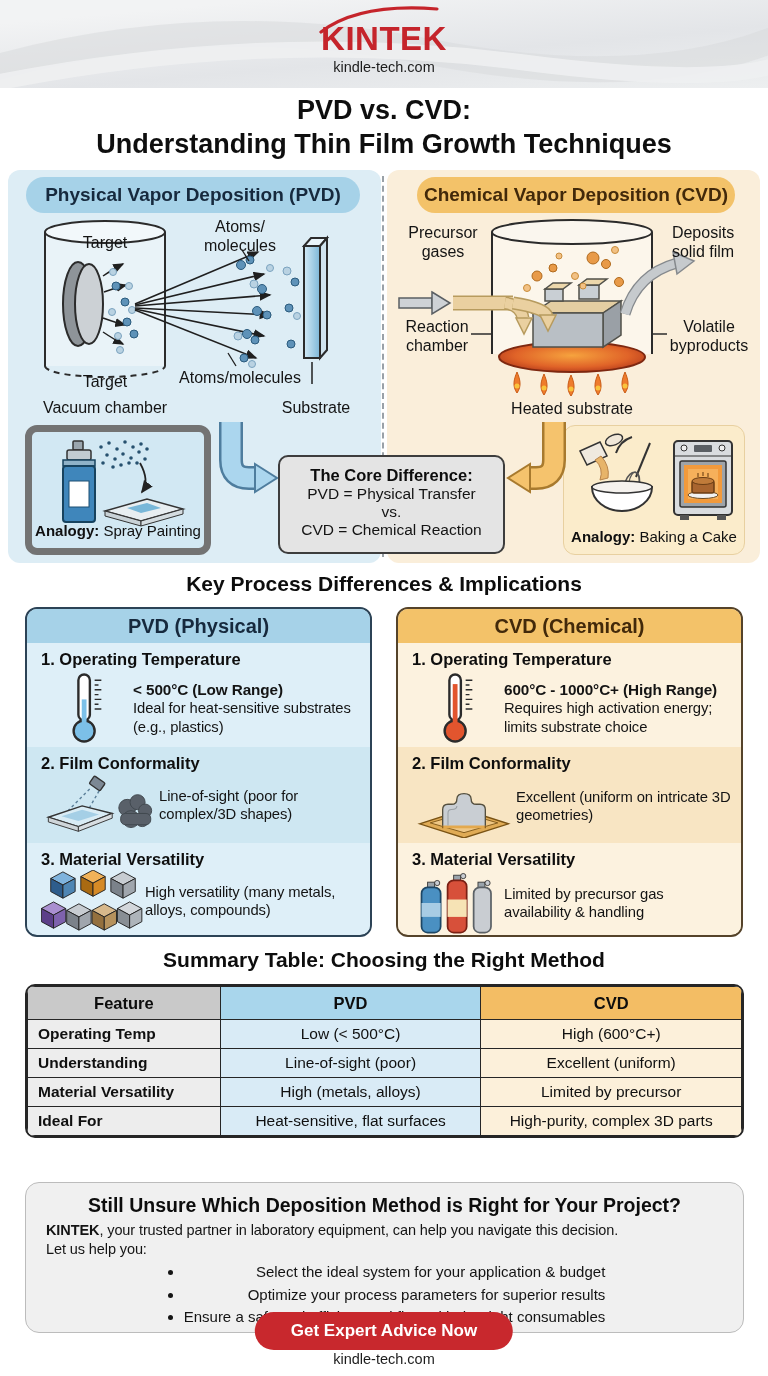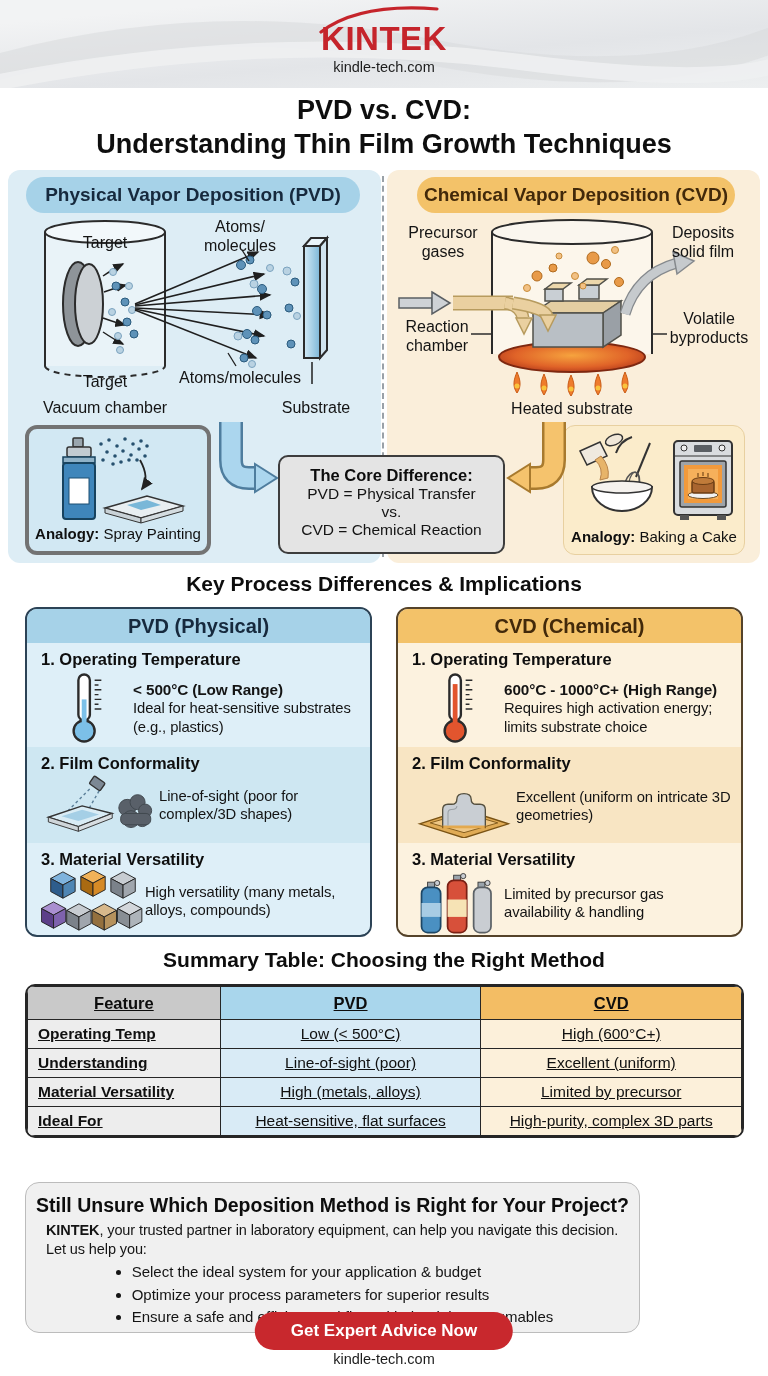--- a/index.html
+++ b/index.html
@@ -34,21 +34,21 @@
           font-size: 19px; font-weight: 700; }
   .pill-pvd { left: 18px; width: 334px; background: #a6d2e8; color: #16293d; }
   .pill-cvd { left: 30px; width: 318px; background: #f3c269; color: #42290a; }
 
   .diagram { position: absolute; left: 0; top: 46px; width: 373px; height: 205px; }
   .diagram svg { position: absolute; left: 0; top: 0; }
   .lbl { position: absolute; transform: translateX(-50%); font-size: 16px;
          line-height: 1.16; color: #141414; text-align: center; white-space: nowrap; }
 
   .ana-card { position: absolute; top: 255px; height: 130px; border-radius: 12px; }
-  .ana-pvd { left: 17px; width: 186px; background: #d2e8f3; border: 4px solid #737373; }
+  .ana-pvd { left: 17px; width: 186px; background: #d2e8f3; border: 7px solid #737373; }
   .ana-cvd { left: 176px; width: 182px; background: #fbeccb; border: 1px solid #e8d0a0; }
   .ana-card svg { position: absolute; top: 5px; left: 50%; transform: translateX(-50%); }
   .ana-label { position: absolute; bottom: 9px; width: 100%; text-align: center;
                font-size: 15px; color: #101010; }
 
   .core-box { position: absolute; left: 278px; top: 285px; width: 227px; height: 99px;
               background: #e4e4e4; border: 2.5px solid #3d3d3d; border-radius: 10px;
               text-align: center; padding: 9px 4px; }
   .core-title { font-size: 16.5px; font-weight: 700; color: #0d0d0d; }
   .core-line { font-size: 15.5px; color: #141414; margin-top: 0; }
@@ -74,39 +74,39 @@
   .kp-h { font-size: 16.5px; font-weight: 700; color: #0e0e0e; }
   .kp-body { display: flex; align-items: center; margin-top: 1px; }
   .kp-icon { flex: 0 0 92px; display: flex; justify-content: center; align-items: center; }
   .kp-text { font-size: 14.8px; line-height: 1.25; color: #141414; letter-spacing: -.1px; }
   .kp-lead { font-weight: 700; font-size: 15.3px; display: block; }
 
   
   .table-wrap { position: absolute; left: 25px; top: 984px; width: 719px;
                 border: 2px solid #262626; border-radius: 10px; overflow: hidden; }
   table { width: 100%; border-collapse: collapse; }
-  th, td { border: 1px solid #262626; text-decoration: underline; }
+  th, td { border: 1px solid #262626; }
   th { height: 33px; font-size: 16.5px; color: #0d0d0d; }
   td { height: 29px; font-size: 15.5px; text-align: center; color: #101010; }
   .col-feat { width: 27%; } .col-pvd { width: 36.5%; } .col-cvd { width: 36.5%; }
   th.h-feat { background: #c9c9c9; }
   th.h-pvd  { background: #a9d6ec; }
   th.h-cvd  { background: #f3bd64; }
   td.c-feat { background: #ededed; text-align: left; padding-left: 10px; font-weight: 700; }
   td.c-pvd  { background: #d9ebf6; }
   td.c-cvd  { background: #fcf0da; }
 
   
-  .cta { position: absolute; left: 25px; top: 1182px; width: 615px; height: 151px;
+  .cta { position: absolute; left: 25px; top: 1182px; width: 719px; height: 151px;
          background: #f0f0f0; border: 1.5px solid #bcbcbc; border-radius: 14px;
          text-align: center; }
   .cta-heading { font-size: 19.5px; font-weight: 700; color: #0d0d0d; margin: 11px 8px 4px; }
   .cta-intro { text-align: left; padding: 0 20px; font-size: 14.5px; line-height: 1.32;
                color: #141414; letter-spacing: -.1px; }
-  .cta ul { margin: 2px auto 0; width: fit-content; text-align: left; padding-left: 20px;
+  .cta ul { margin: 2px auto 0; width: fit-content; text-align: right; padding-left: 20px;
             font-size: 15px; line-height: 1.5; color: #141414; }
   .cta-btn { position: absolute; left: 50%; top: 1312px; transform: translateX(-50%);
              background: #c8282d; color: #fff; font-weight: 700; font-size: 17px;
              border: none; border-radius: 22px; padding: 9px 36px; cursor: pointer;
              font-family: "Liberation Sans", sans-serif; }
   .footer { position: absolute; top: 1351px; width: 100%; text-align: center;
             font-size: 14.5px; color: #1c1c1c; }
 </style>
 </head>
 <body>
@@ -382,21 +382,21 @@
           <div>gases</div>
         </div>
         <div class="lbl" style="left:316px; top:8px;">
           <div>Deposits</div>
           <div>solid film</div>
         </div>
         <div class="lbl" style="left:50px; top:102px;">
           <div>Reaction</div>
           <div>chamber</div>
         </div>
-        <div class="lbl" style="left:322px; top:94px;">
+        <div class="lbl" style="left:322px; top:102px;">
           <div>Volatile</div>
           <div>byproducts</div>
         </div>
         <div class="lbl" style="left:185px; top:184px;">Heated substrate</div>
       </div>
 
       <div class="ana-card ana-cvd">
         <svg width="168" height="92" viewBox="0 0 168 92">
           <polygon points="10,20 30,11 37,25 17,34" fill="#efe9df" stroke="#333" stroke-width="1.5"></polygon>
           <path d="M31,25 q9,10 7,22 l-8,2 q4,-12 -5,-20 z" fill="#e7b469" stroke="#b8834a" stroke-width="1"></path>

